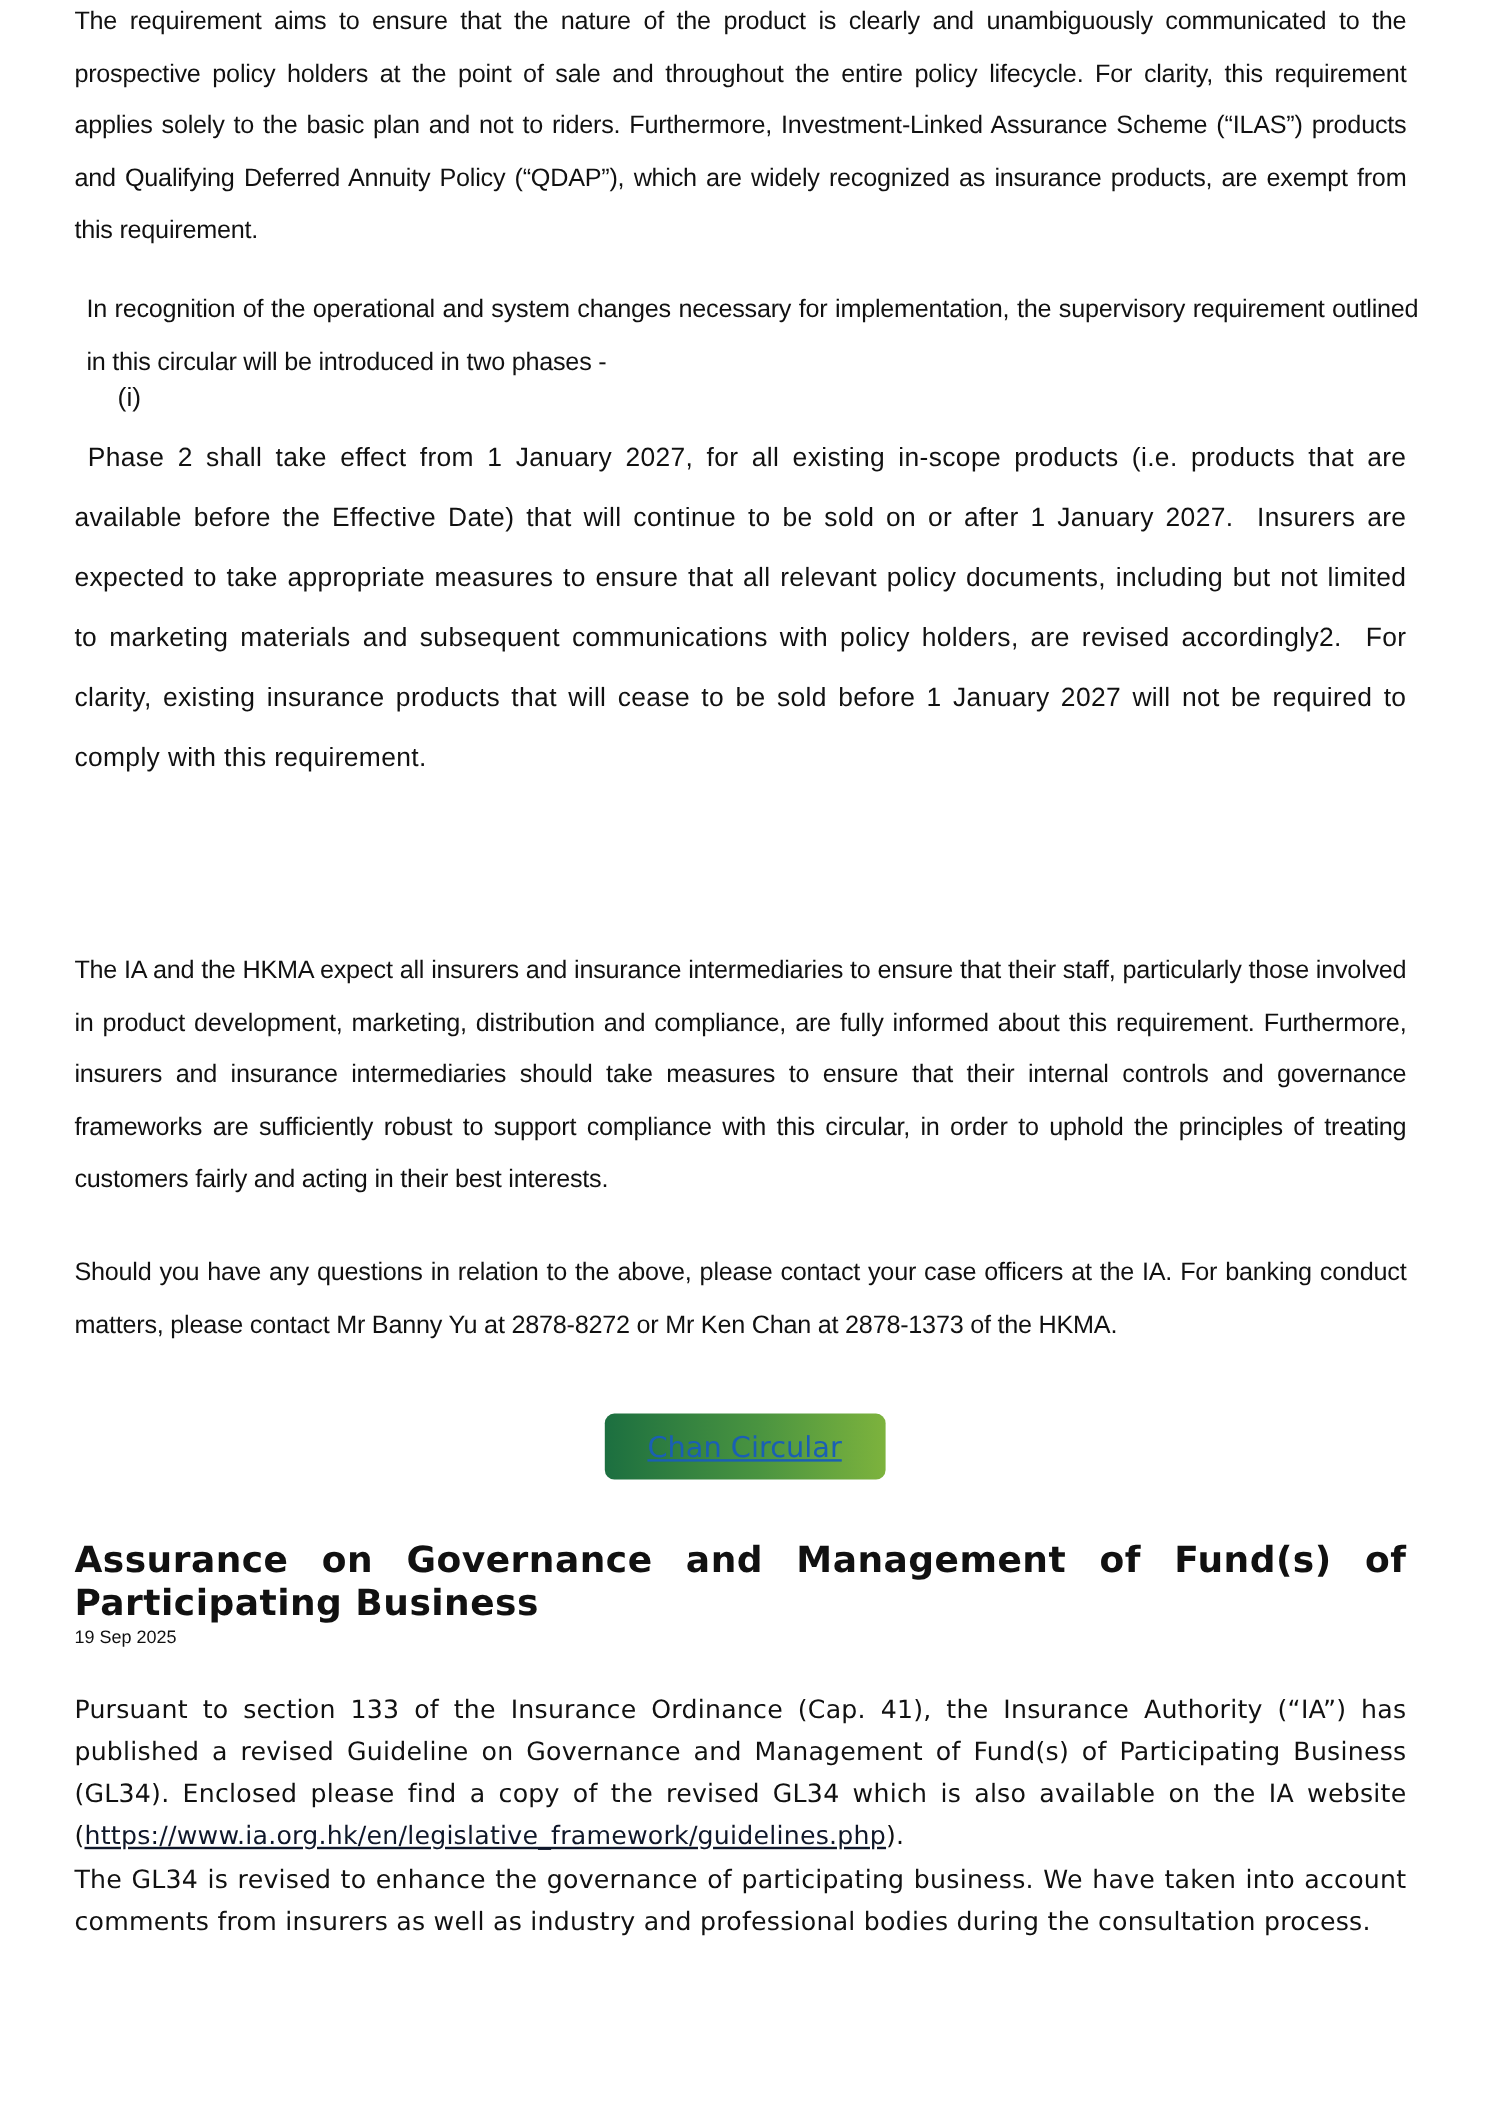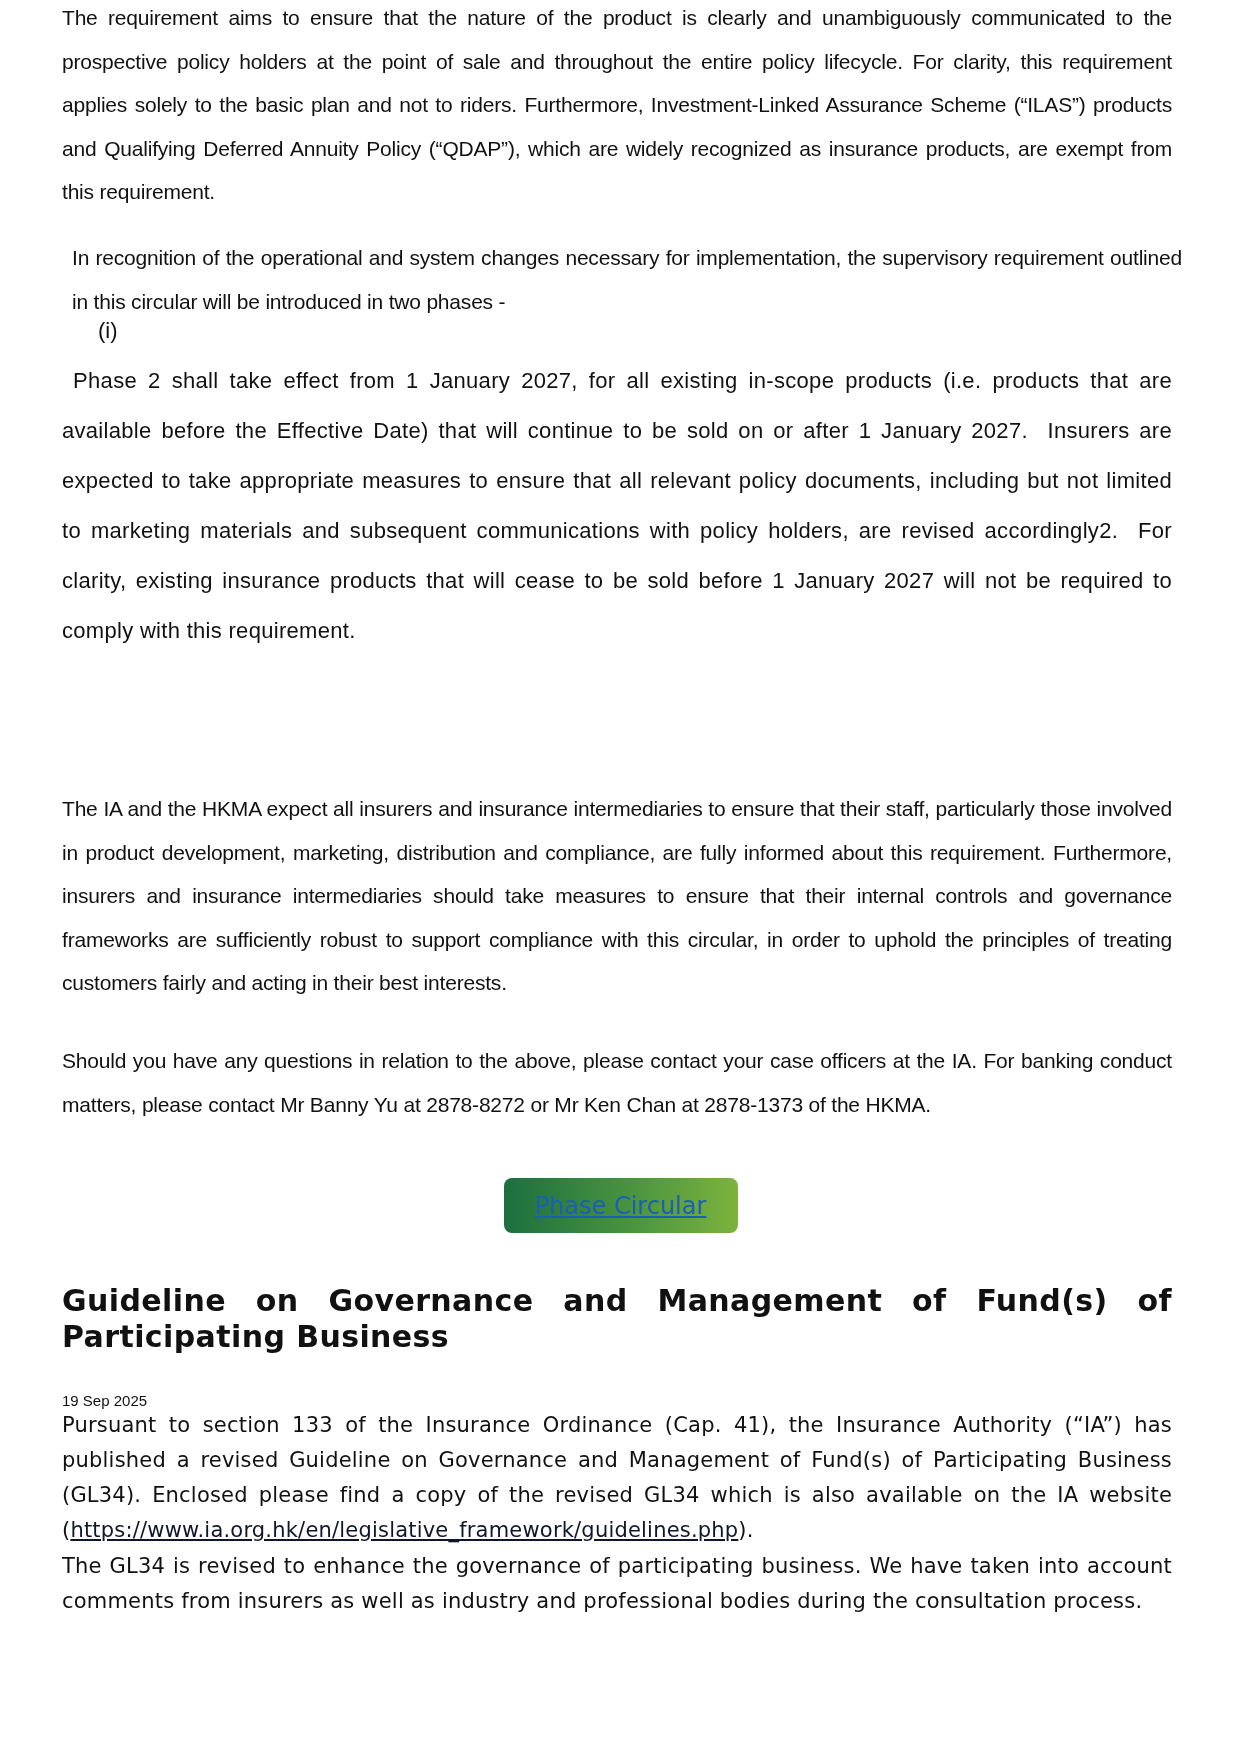--- a/index.html
+++ b/index.html
@@ -7,21 +7,21 @@
   .p-calibri { font-family: "Liberation Sans", sans-serif; font-size: 21px; line-height: 43.5px; text-align: justify; margin: 0; letter-spacing: -0.2px; }
   .block { position: absolute; left: 62px; width: 1110px; }
   .list { position: absolute; left: 62px; width: 1110px; }
   .li { display: flex; }
   .li .num { width: 112px; flex: 0 0 112px; padding-left: 36px; box-sizing: border-box; font-family: "Liberation Sans", sans-serif; font-size: 22px; }
   .li .txt { flex: 1; font-family: "Liberation Sans", sans-serif; font-size: 22px; line-height: 50px; text-align: justify; margin: 0; letter-spacing: 0.3px; }
   .btn-wrap { position: absolute; left: 0; width: 1241px; top: 1178px; display: flex; justify-content: center; }
   .btn { width: 234px; height: 55px; border-radius: 8px; background: linear-gradient(90deg, #1c6f40 0%, #4a9440 55%, #7db33d 100%); display: flex; align-items: center; justify-content: center; cursor: pointer; }
   .btn a { color: #1a5fb4; font-family: "DejaVu Sans", sans-serif; font-size: 24px; text-decoration: underline; }
   .h2 { position: absolute; left: 62px; width: 1110px; top: 1283px; font-family: "DejaVu Sans", sans-serif; font-weight: bold; font-size: 30px; line-height: 36px; margin: 0; text-align: justify; letter-spacing: 0.4px; }
-  .date { position: absolute; left: 62px; top: 1356px; font-family: "Liberation Sans", sans-serif; font-size: 15px; margin-top: 36px; }
+  .date { position: absolute; left: 62px; top: 1356px; font-family: "Liberation Sans", sans-serif; font-size: 15px; }
   .p-sans { font-family: "DejaVu Sans", sans-serif; font-size: 21px; line-height: 35px; text-align: justify; margin: 0; letter-spacing: 0.2px; }
   .link { color: #0f172a; text-decoration: underline; cursor: pointer; }
 </style>
 </head>
 <body>
 
 <div>
 
   <p class="block p-calibri" style="top:-4px;">The requirement aims to ensure that the nature of the product is clearly and unambiguously communicated to the prospective policy holders at the point of sale and throughout the entire policy lifecycle.  For clarity, this requirement applies solely to the basic plan and not to riders.  Furthermore, Investment-Linked Assurance Scheme (“ILAS”) products and Qualifying Deferred Annuity Policy (“QDAP”), which are widely recognized as insurance products, are exempt from this requirement.</p>
 
@@ -35,24 +35,24 @@
       <p class="txt" style="white-space:pre-wrap;"> Phase 2 shall take effect from 1 January 2027, for all existing in-scope products (i.e. products that are available before the Effective Date) that will continue to be sold on or after 1 January 2027.  Insurers are expected to take appropriate measures to ensure that all relevant policy documents, including but not limited to marketing materials and subsequent communications with policy holders, are revised accordingly2.  For clarity, existing insurance products that will cease to be sold before 1 January 2027 will not be required to comply with this requirement.</p>
     </div>
   </div>
 
   <p class="block p-calibri" style="top:787px;">The IA and the HKMA expect all insurers and insurance intermediaries to ensure that their staff, particularly those involved in product development, marketing, distribution and compliance, are fully informed about this requirement.  Furthermore, insurers and insurance intermediaries should take measures to ensure that their internal controls and governance frameworks are sufficiently robust to support compliance with this circular, in order to uphold the principles of treating customers fairly and acting in their best interests.</p>
 
   <p class="block p-calibri" style="top:1039px;">Should you have any questions in relation to the above, please contact your case officers at the IA.  For banking conduct matters, please contact Mr Banny Yu at 2878-8272 or Mr Ken Chan at 2878-1373 of the HKMA.</p>
 
   <div class="btn-wrap">
     <div class="btn">
-      <a>Phase Circular</a>
+      <a>Chan Circular</a>
     </div>
   </div>
 
-  <h2 class="h2">Guideline on Governance and Management of Fund(s) of Participating Business</h2>
+  <h2 class="h2">Assurance on Governance and Management of Fund(s) of Participating Business</h2>
   <div class="date">19 Sep 2025</div>
 
   <p class="block p-sans" style="top:1408px;"><span>Pursuant to section 133 of the Insurance Ordinance (Cap. 41), the Insurance Authority (“IA”) has published a revised Guideline on Governance and Management of Fund(s) of Participating Business (GL34).  Enclosed please find a copy of the revised GL34 which is also available on the IA website (</span><a class="link">https://www.ia.org.hk/en/legislative_framework/guidelines.php</a><span>).</span></p>
 
   <p class="block p-sans" style="top:1549px;">The GL34 is revised to enhance the governance of participating business.  We have taken into account comments from insurers as well as industry and professional bodies during the consultation process.</p>
 
 </div>
 
 </body></html>

